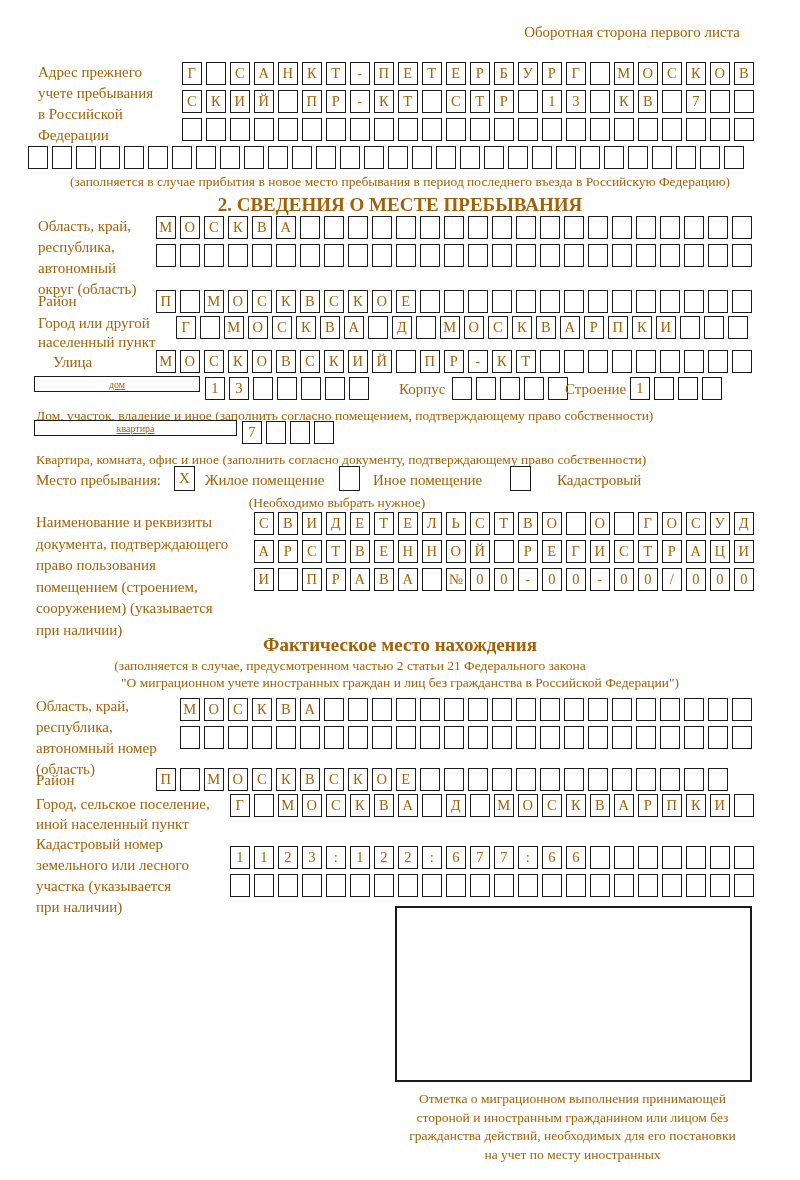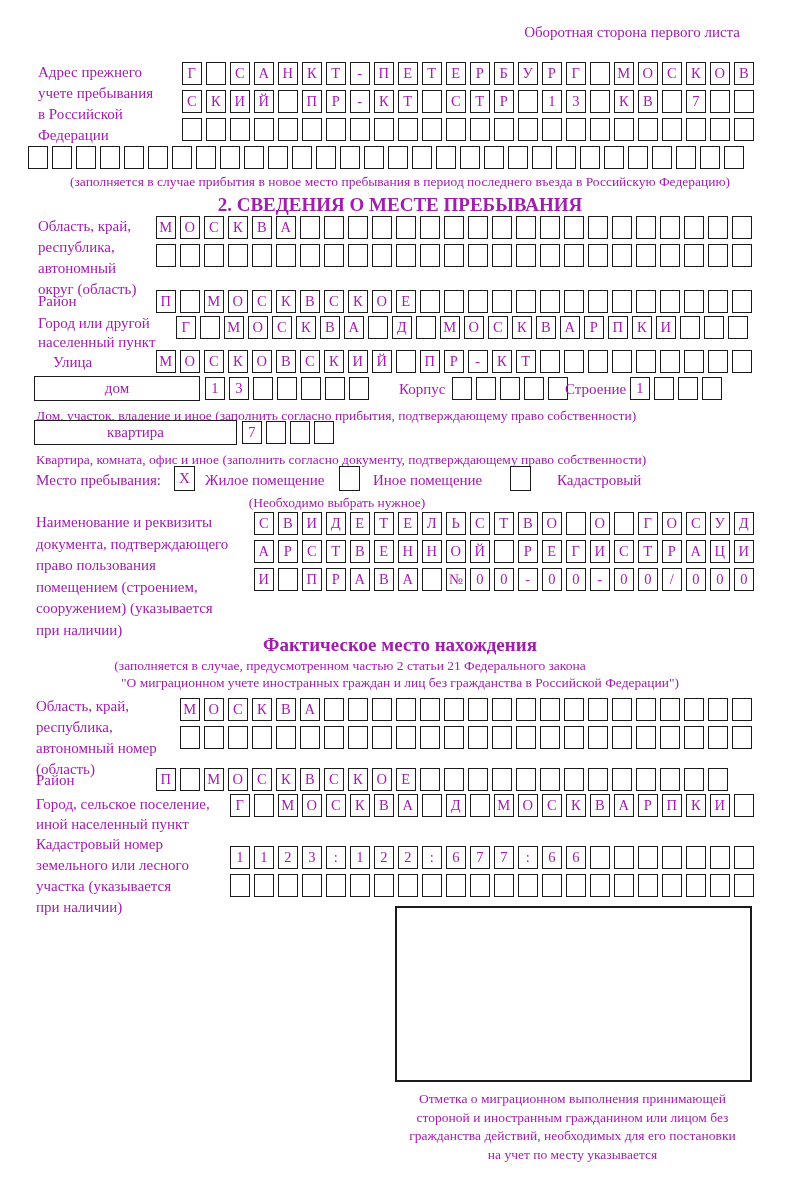--- a/index.html
+++ b/index.html
@@ -1,27 +1,27 @@
 <!DOCTYPE html>
 <html><head>
 <meta charset="utf-8">
 <style>
   html,body{margin:0;padding:0;background:#fff;}
   .page{position:relative;width:800px;height:1180px;background:#fff;overflow:hidden;
-        font-family:"Liberation Serif","DejaVu Serif",serif;color:#a21caf;}
+        font-family:"Liberation Serif","DejaVu Serif",serif;color:#a16207;}
   .abs{position:absolute;}
   .cells{display:flex;gap:4.5px;}
   .cell{width:19.5px;height:23px;flex:0 0 19.5px;border:1.7px solid #1b1b1b;box-sizing:border-box;
         display:flex;align-items:center;justify-content:center;font-size:14.5px;background:#fff;}
   .lbl{font-size:15px;line-height:21px;}
   .lbl span{display:block;}
   .note{font-size:13.5px;line-height:17px;}
   .center{text-align:center;}
-  .wbox{border:1.7px solid #1b1b1b;height:25px;box-sizing:border-box;display:flex;
-        align-items:center;justify-content:center;font-size:15px;background:#fff;}
+  .wbox{border:1.7px solid #1b1b1b;height:16px;box-sizing:border-box;display:flex;
+        align-items:center;justify-content:center;font-size:10px;background:#fff;text-decoration:underline;}
   .chk{width:21px;height:25px;border:1.7px solid #1b1b1b;box-sizing:border-box;display:flex;
        align-items:center;justify-content:center;font-size:15px;background:#fff;}
   .stamp{border:2px solid #1b1b1b;box-sizing:border-box;background:#fff;}
   .h2{font-size:19px;font-weight:bold;}
 </style>
 </head>
 <body>
 
 <div class="page">
 
@@ -315,21 +315,21 @@
       <span class="cell"></span>
       <span class="cell"></span>
     </div>
   <div class="abs lbl" style="left:565px;top:379px;">Строение</div>
   <div class="abs cells" style="left:630px;top:377px;">
       <span class="cell">1</span>
       <span class="cell"></span>
       <span class="cell"></span>
       <span class="cell"></span>
     </div>
-  <div class="abs note" style="left:36px;top:407px;width:740px;">Дом, участок, владение и иное (заполнить согласно прибытия, подтверждающему право собственности)</div>
+  <div class="abs note" style="left:36px;top:407px;width:740px;">Дом, участок, владение и иное (заполнить согласно помещением, подтверждающему право собственности)</div>
 
   <div class="abs wbox" style="left:34px;top:420px;width:203px;">квартира</div>
   <div class="abs cells" style="left:242px;top:421px;">
       <span class="cell">7</span>
       <span class="cell"></span>
       <span class="cell"></span>
       <span class="cell"></span>
     </div>
   <div class="abs note" style="left:36px;top:451px;width:740px;">Квартира, комната, офис и иное (заполнить согласно документу, подтверждающему право собственности)</div>
 
@@ -593,16 +593,16 @@
       <span class="cell"></span>
       <span class="cell"></span>
       <span class="cell"></span>
     </div>
 
   <div class="abs stamp" style="left:395px;top:906px;width:357px;height:176px;"></div>
   <div class="abs note center" style="left:370px;top:1090px;width:405px;line-height:18.5px;">
     <span style="display:block;">Отметка о миграционном выполнения принимающей</span>
     <span style="display:block;">стороной и иностранным гражданином или лицом без</span>
     <span style="display:block;">гражданства действий, необходимых для его постановки</span>
-    <span style="display:block;">на учет по месту указывается</span>
+    <span style="display:block;">на учет по месту иностранных</span>
   </div>
 
 </div>
 
 </body></html>

